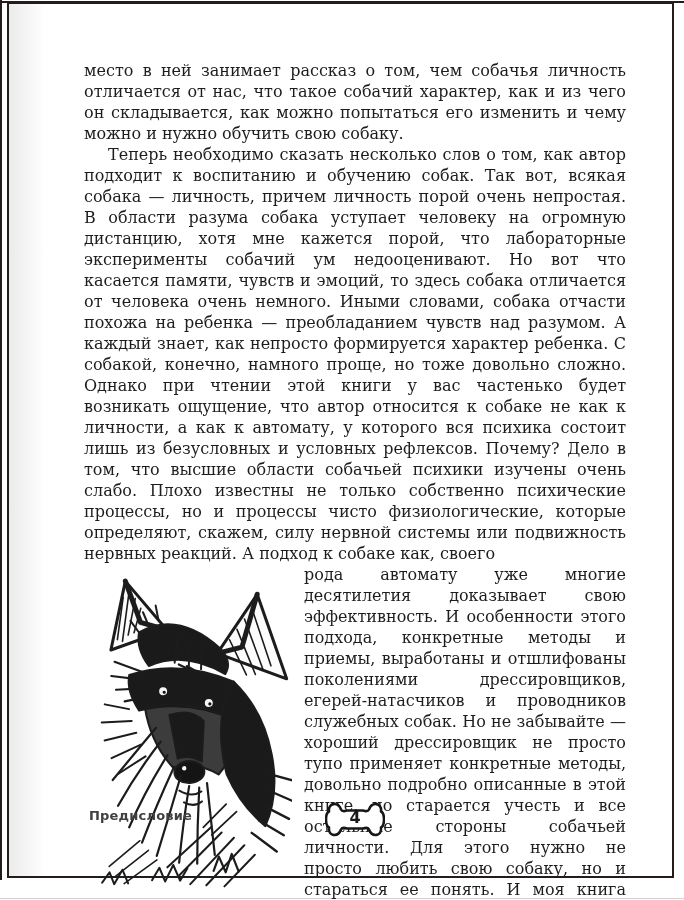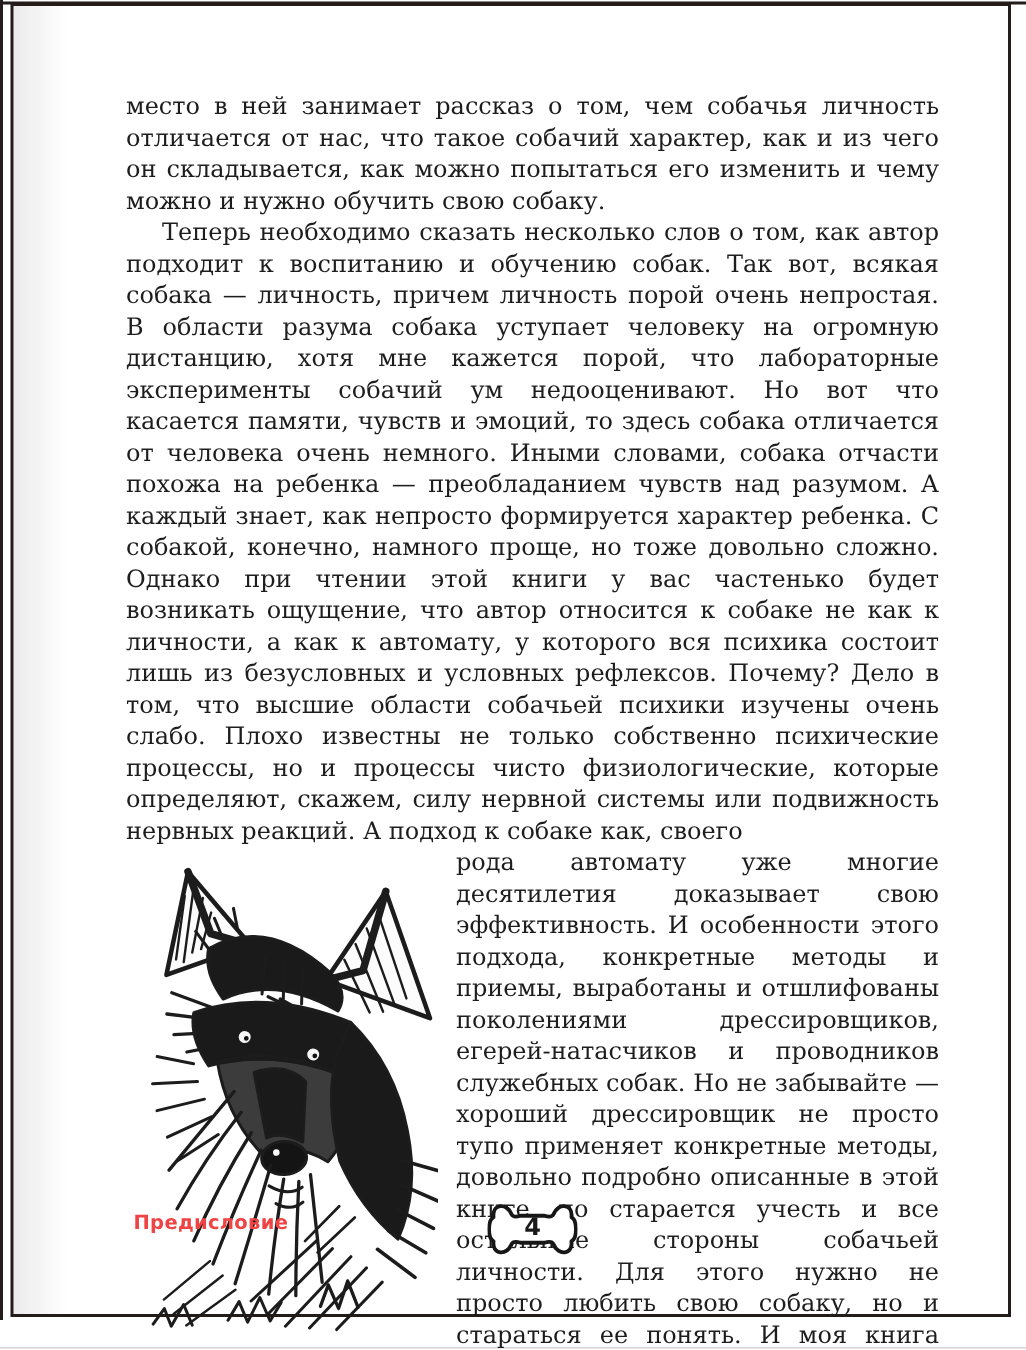--- a/index.html
+++ b/index.html
@@ -26,21 +26,21 @@
   .content p{margin:0;text-indent:24px;}
   .content p.no-indent{text-indent:0;}
   .dog-float{
     float:left;width:206px;height:328px;margin:2px 12px 0 2px;
   }
   .dog-float svg{width:100%;height:100%;display:block;}
   .footer{position:absolute;left:84px;right:58px;top:797px;height:46px;}
   .footer-section{
     position:absolute;left:5px;top:11px;
     font-family:"DejaVu Sans", sans-serif;font-weight:bold;
-    font-size:13px;letter-spacing:0.2px;color:#ef4444;
+    font-size:13px;letter-spacing:0.2px;color:#404040;
   }
   .bone-badge{
     position:absolute;left:50%;top:0;transform:translateX(-50%);
     width:60px;height:45px;
   }
   .bone-badge svg{position:absolute;inset:0;width:100%;height:100%;}
   .bone-number{
     position:absolute;left:0;right:0;top:11px;text-align:center;
     font-family:"DejaVu Sans", sans-serif;font-weight:bold;
     font-size:16px;color:#191919;

